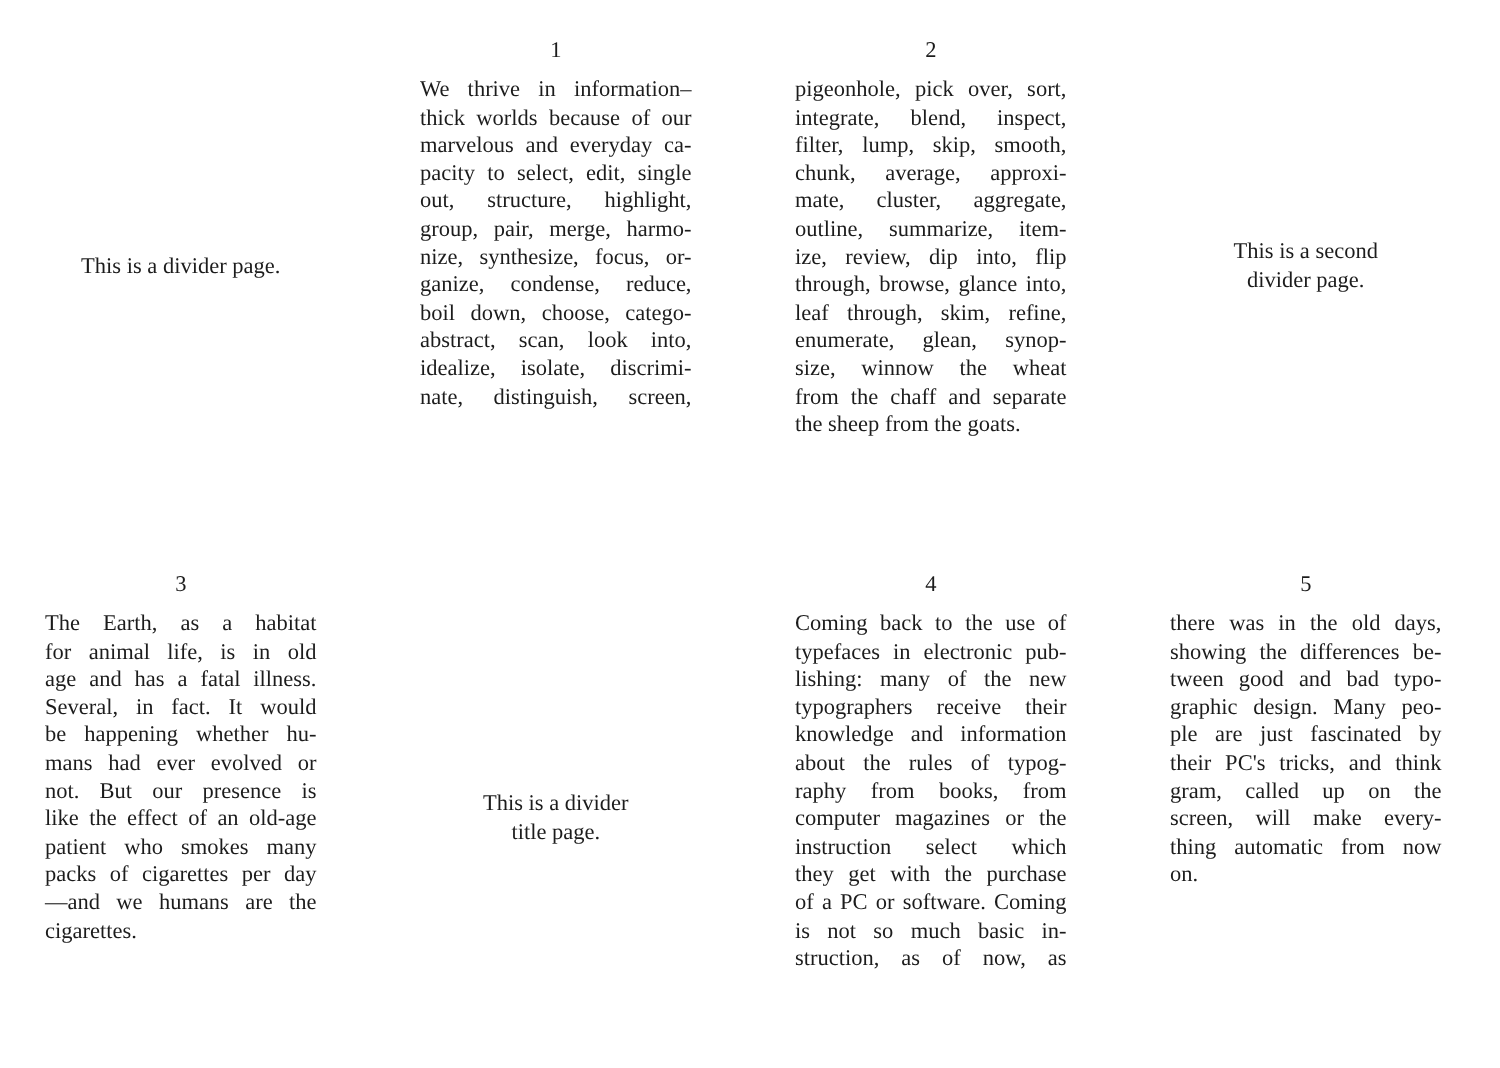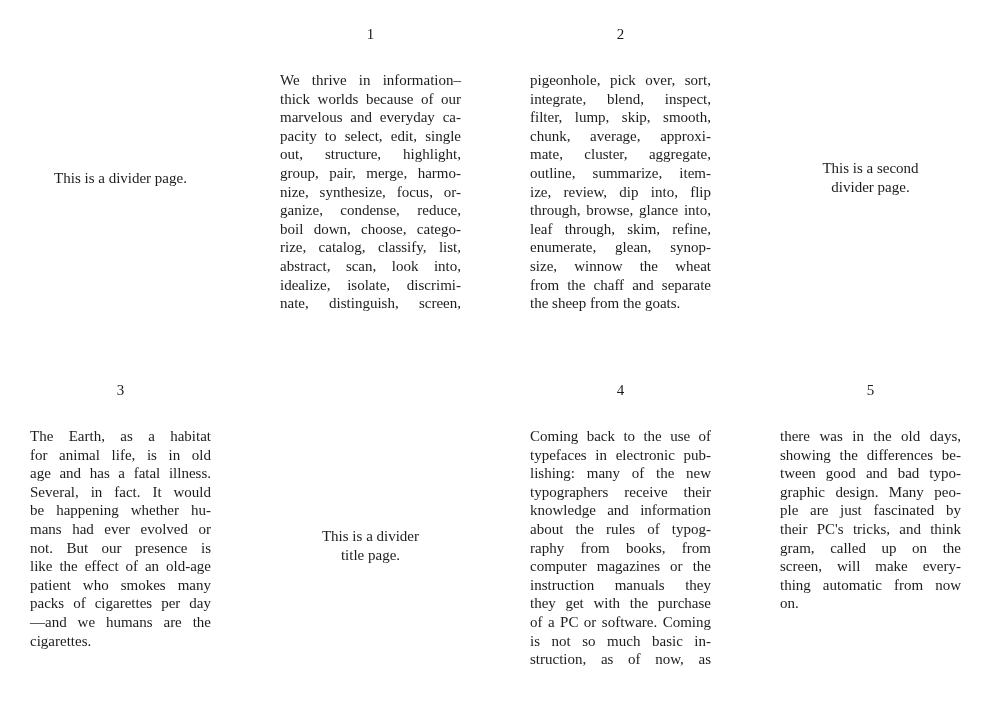--- a/index.html
+++ b/index.html
@@ -21,21 +21,21 @@
   }
   .page-number {
     position: absolute;
     top: 25px; left: 30px; width: 181px;
     font-size: 15px; line-height: 18.6px;
     text-align: center;
   }
   .text-block {
     position: absolute;
     top: 51px; left: 30px; width: 181px;
-    font-size: 15px; line-height: 18.6px; margin-top: 20px;
+    font-size: 15px; line-height: 18.6px;
   }
   .line {
     text-align: justify;
     text-align-last: justify;
     white-space: nowrap;
   }
   .line.line-natural {
     text-align-last: left;
   }
   .divider-block {
@@ -63,21 +63,20 @@
     <div class="text-block">
         <div class="line">We thrive in information–</div>
         <div class="line">thick worlds because of our</div>
         <div class="line">marvelous and everyday ca-</div>
         <div class="line">pacity to select, edit, single</div>
         <div class="line">out, structure, highlight,</div>
         <div class="line">group, pair, merge, harmo-</div>
         <div class="line">nize, synthesize, focus, or-</div>
         <div class="line">ganize, condense, reduce,</div>
         <div class="line">boil down, choose, catego-</div>
-        <div class="line">rize, catalog, classify, list,</div>
         <div class="line">abstract, scan, look into,</div>
         <div class="line">idealize, isolate, discrimi-</div>
         <div class="line">nate, distinguish, screen,</div>
       </div>
   </div>
 
   <div class="page-cell" style="left:500px; top:0px;">
     <div class="page-number">2</div>
     <div class="text-block">
         <div class="line">pigeonhole, pick over, sort,</div>
@@ -132,21 +131,21 @@
     <div class="page-number">4</div>
     <div class="text-block">
         <div class="line">Coming back to the use of</div>
         <div class="line">typefaces in electronic pub-</div>
         <div class="line">lishing:  many of the new</div>
         <div class="line">typographers receive their</div>
         <div class="line">knowledge and information</div>
         <div class="line">about the rules of typog-</div>
         <div class="line">raphy from books, from</div>
         <div class="line">computer magazines or the</div>
-        <div class="line">instruction manuals they</div>
+        <div class="line">instruction select which</div>
         <div class="line">they get with the purchase</div>
         <div class="line">of a PC or software.  Coming</div>
         <div class="line">is not so much basic in-</div>
         <div class="line">struction, as of now, as</div>
       </div>
   </div>
 
   <div class="page-cell" style="left:750px; top:356px;">
     <div class="page-number">5</div>
     <div class="text-block">

